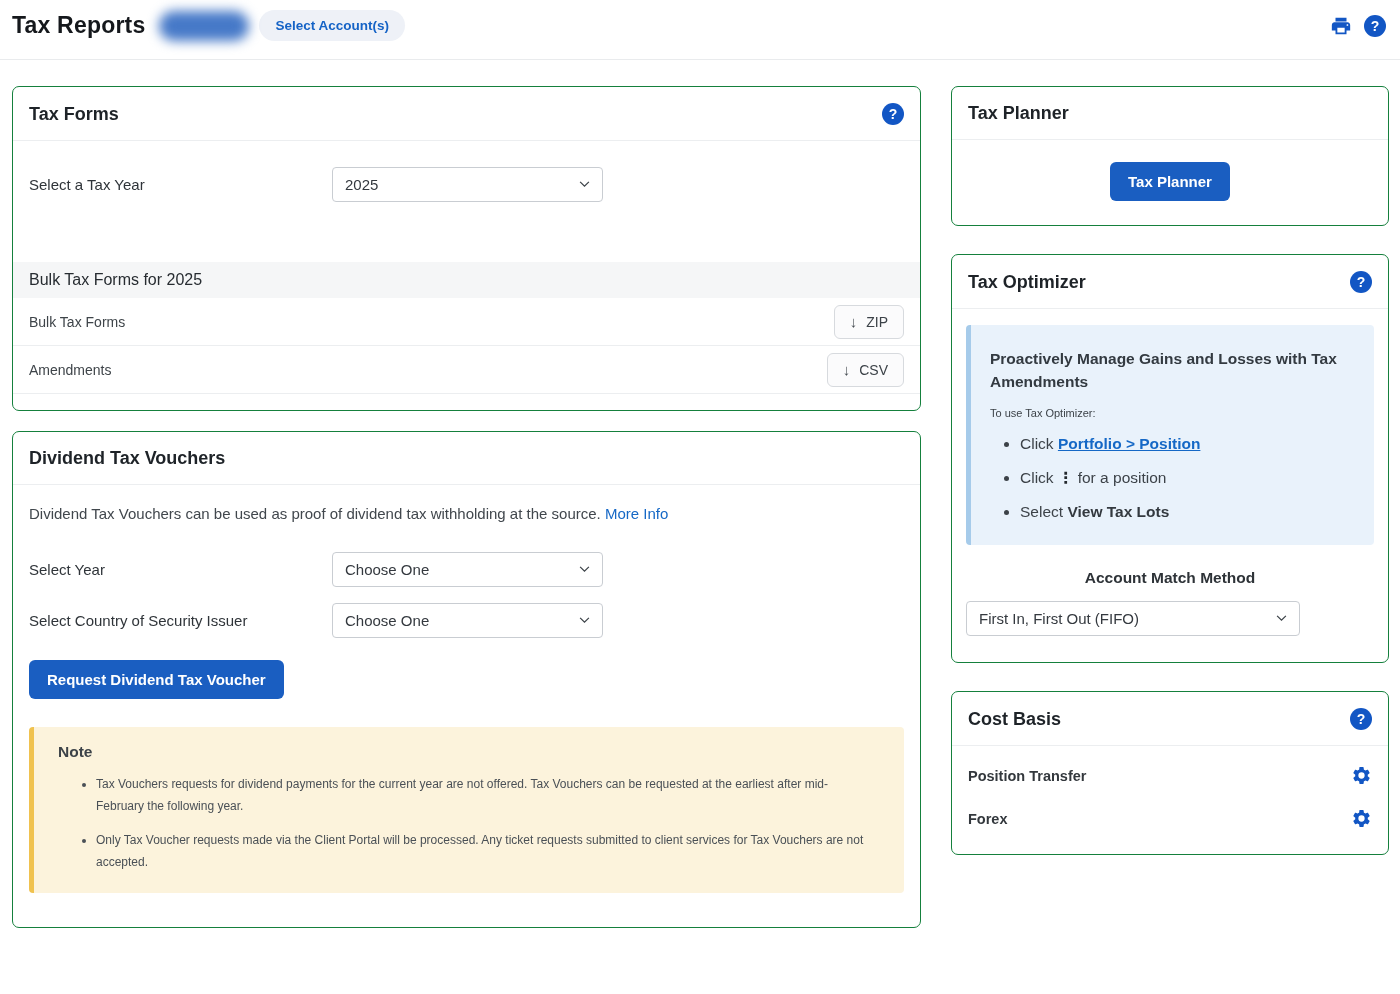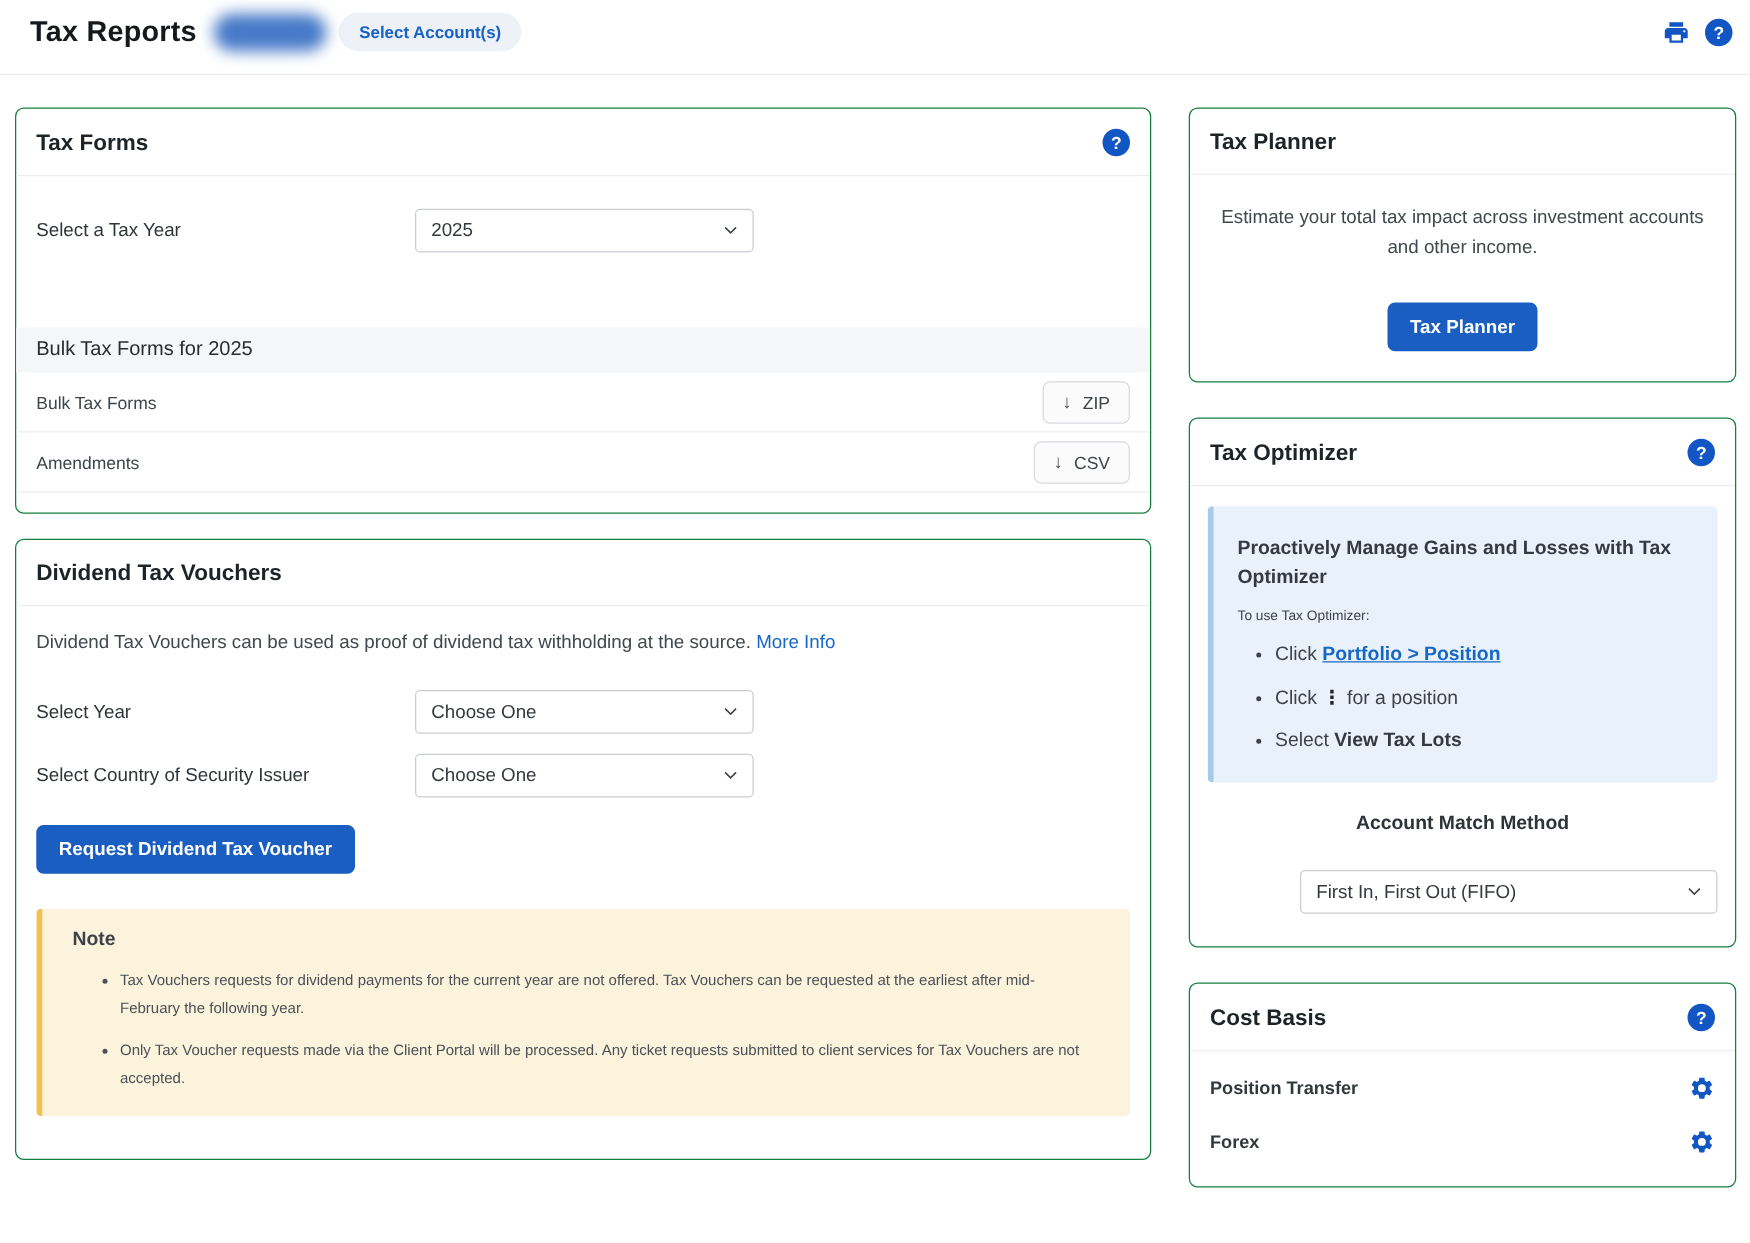--- a/index.html
+++ b/index.html
@@ -5,21 +5,21 @@
   * { margin:0; padding:0; box-sizing:border-box; }
   html,body { width:1400px; height:994px; background:#fff; overflow:hidden;
     font-family:"Liberation Sans","DejaVu Sans",sans-serif; color:#41474d; }
 
   .page { width:1400px; height:994px; }
 
   
   .page-header { display:flex; justify-content:space-between; align-items:center;
     padding:10px 14px 18px 12px; border-bottom:1px solid #e9ebed; }
   .header-left { display:flex; align-items:center; gap:14px; }
-  .page-title { font-size:23px; font-weight:700; color:#15181c; letter-spacing:.2px;margin-left:12px; }
+  .page-title { font-size:23px; font-weight:700; color:#15181c; letter-spacing:.2px; }
   .account-group { display:flex; align-items:center; }
   .account-redacted { width:90px; height:30px; border-radius:16px;
     background:#4679c8; filter:blur(6px); display:inline-block; }
   .select-accounts { border:none; cursor:pointer; background:#eef1f7; border-radius:16px;
     padding:8px 16px; margin-left:10px; color:#1563c6; font-weight:700; font-size:13.5px;
     font-family:inherit; }
   .header-right { display:flex; align-items:center; gap:12px; }
   .icon-btn { cursor:pointer; display:inline-flex; align-items:center; justify-content:center; }
   .help-icon { width:22px; height:22px; border-radius:50%; background:#1256c4; color:#fff;
     font-size:14px; font-weight:700; display:inline-flex; align-items:center;
@@ -82,21 +82,21 @@
     padding:22px 20px 24px 19px; }
   .info-heading { font-size:15.5px; font-weight:700; color:#333a41; line-height:23px; }
   .info-intro { font-size:11px; color:#3c4248; margin-top:14px; }
   .info-box ul { margin:6px 0 0; padding-left:30px; }
   .info-box li { font-size:15.5px; color:#3c4248; margin-top:16px; }
   .info-link { color:#1568c6; font-weight:600; text-decoration:underline; cursor:pointer; }
   .v-ellipsis { font-weight:700; color:#23282d; }
   .bold { font-weight:700; color:#33393f; }
   .amm-label { margin-top:24px; text-align:center; font-size:15.5px; font-weight:600;
     color:#2e3338; }
-  .amm-select-wrap { display:flex; justify-content:flex-end; margin-top:28px; }
+  .amm-select-wrap { display:flex; justify-content:flex-start; margin-top:14px; }
   .amm-select { width:334px; }
   .save-wrap { display:flex; justify-content:center; margin-top:26px; }
 
   
   .cb-body { padding:8px 0 14px; }
   .cb-row { display:flex; justify-content:space-between; align-items:center;
     padding:11px 16px; }
   .cb-label { font-size:14.5px; font-weight:600; color:#33383d; }
   .gear-btn { cursor:pointer; display:inline-flex; }
 </style>
@@ -210,35 +210,34 @@
       </section>
     </div>
 
     <div class="col-right">
 
       <section class="card">
         <div class="card-header">
           <span class="card-title">Tax Planner</span>
         </div>
         <div class="planner-body">
-          <p class="planner-desc">Estimate your total tax impact across investment accounts and other income.</p>
           <button class="primary-btn">Tax Planner</button>
         </div>
       </section>
 
       <section class="card">
         <div class="card-header">
           <span class="card-title">Tax Optimizer</span>
           <span class="help-icon">
             <span>?</span>
           </span>
         </div>
         <div class="opt-body">
           <div class="info-box">
-            <div class="info-heading">Proactively Manage Gains and Losses with Tax Optimizer</div>
+            <div class="info-heading">Proactively Manage Gains and Losses with Tax Amendments</div>
             <div class="info-intro">To use Tax Optimizer:</div>
             <ul>
               <li>
                 <span>Click </span><a class="info-link">Portfolio &gt; Position</a>
               </li>
               <li>
                 <span>Click </span><span class="v-ellipsis">⋮</span><span> for a position</span>
               </li>
               <li>
                 <span>Select </span><span class="bold">View Tax Lots</span>

